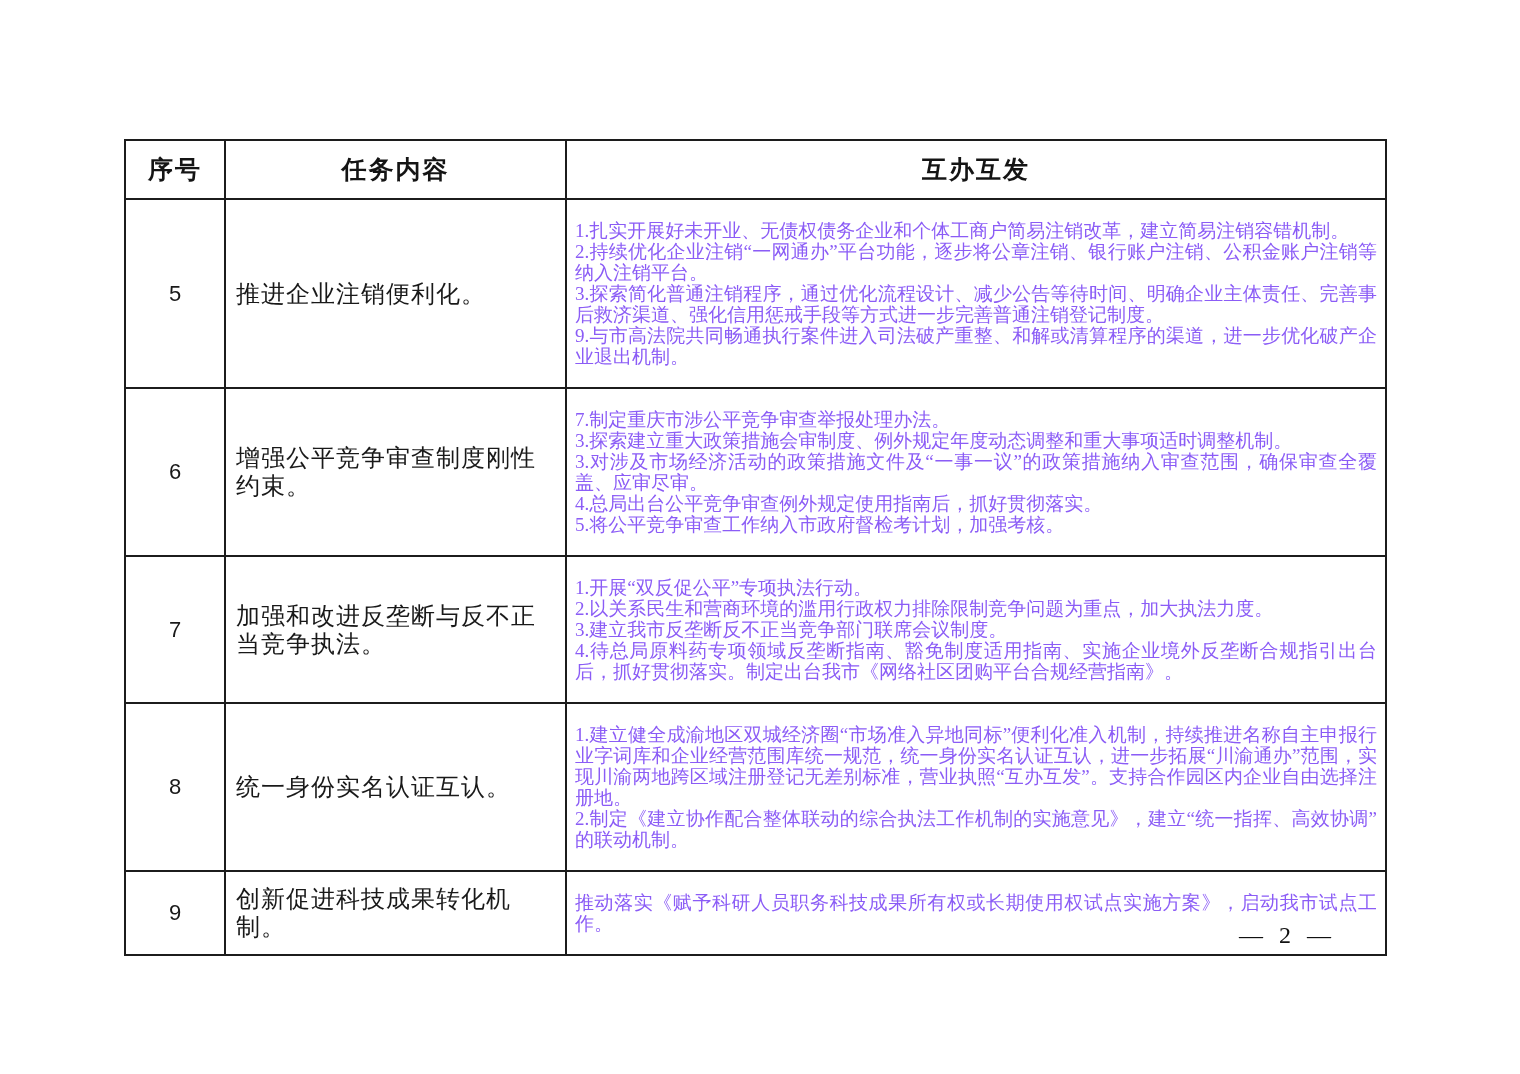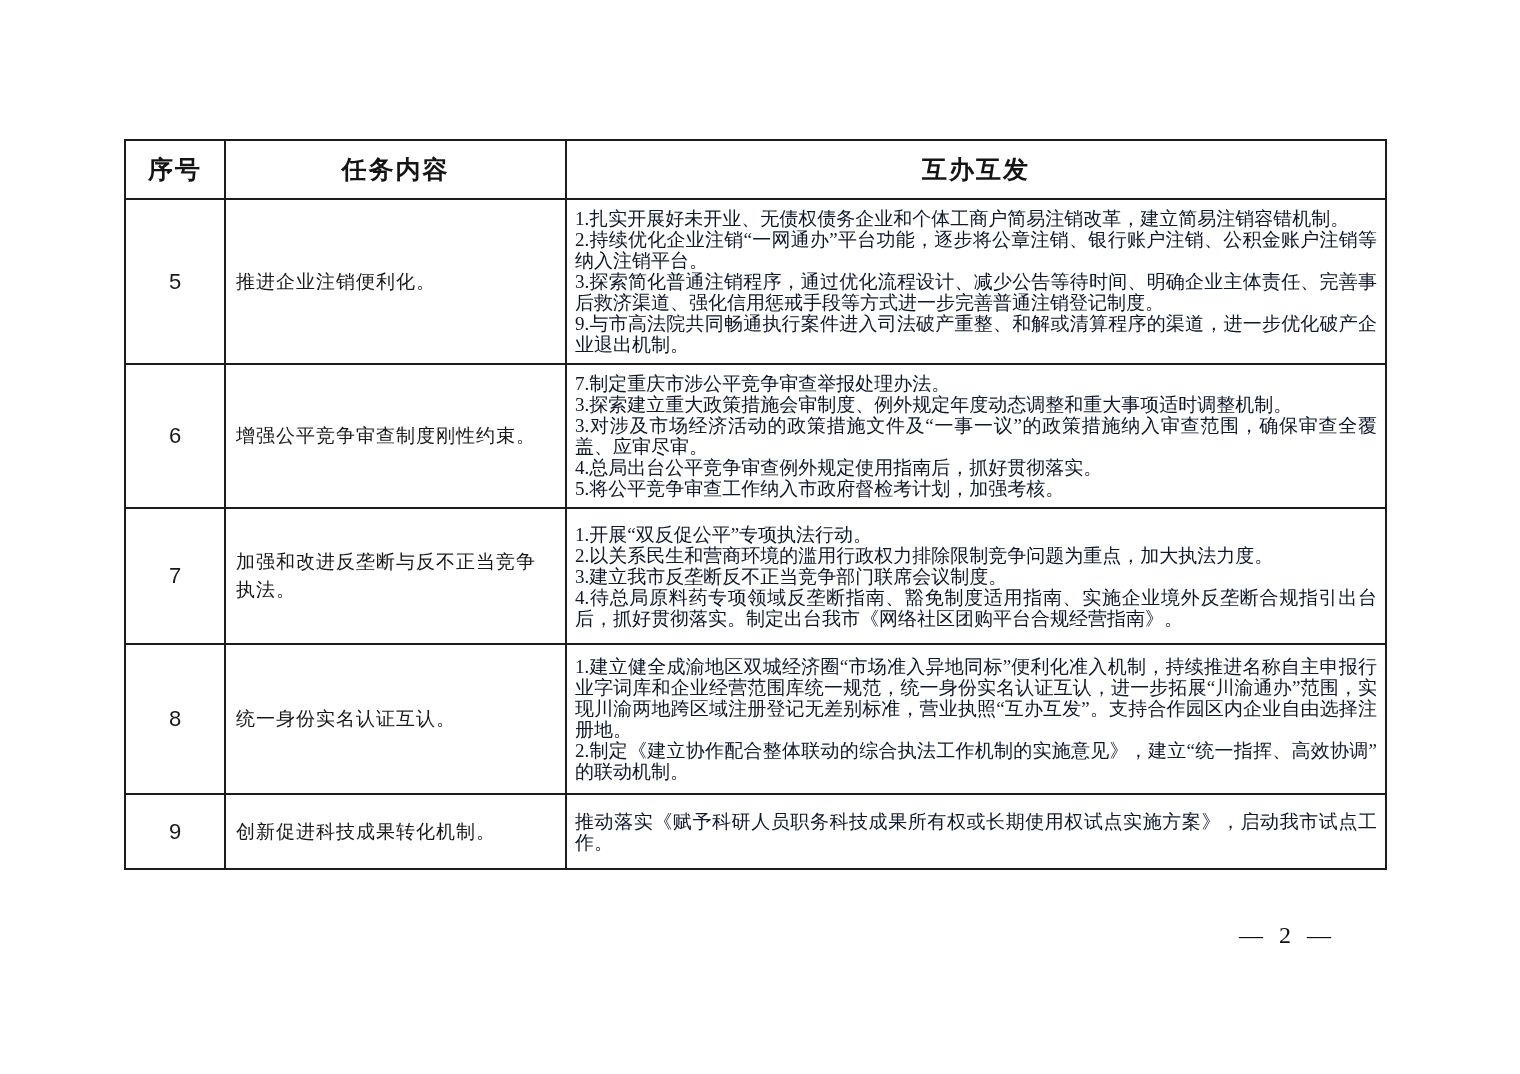--- a/index.html
+++ b/index.html
@@ -49,31 +49,31 @@
   tr.row-2 { height: 136px; }
   tr.row-3 { height: 150px; }
   tr.row-4 { height: 75px; }
   td.seq-cell {
     text-align: center;
     font-family: "Liberation Sans", "DejaVu Sans", sans-serif;
     font-size: 22px;
     color: #191919;
   }
   td.task-cell {
-    font-size: 19px;
+    font-size: 24px;
     letter-spacing: 1px;
     line-height: 28px;
     padding: 0 10px;
     color: #191919;
   }
   td.measures-cell {
     font-size: 19px;
     line-height: 21px;
-    padding: 8px 8px;
-    color: #0f172a;
+    padding: 20px 8px;
+    color: #8b5cf6;
   }
   td.measures-cell p {
     margin: 0;
     text-align: justify;
   }
   .page-number {
     position: absolute;
     left: 1225px;
     top: 922px;
     width: 120px;

